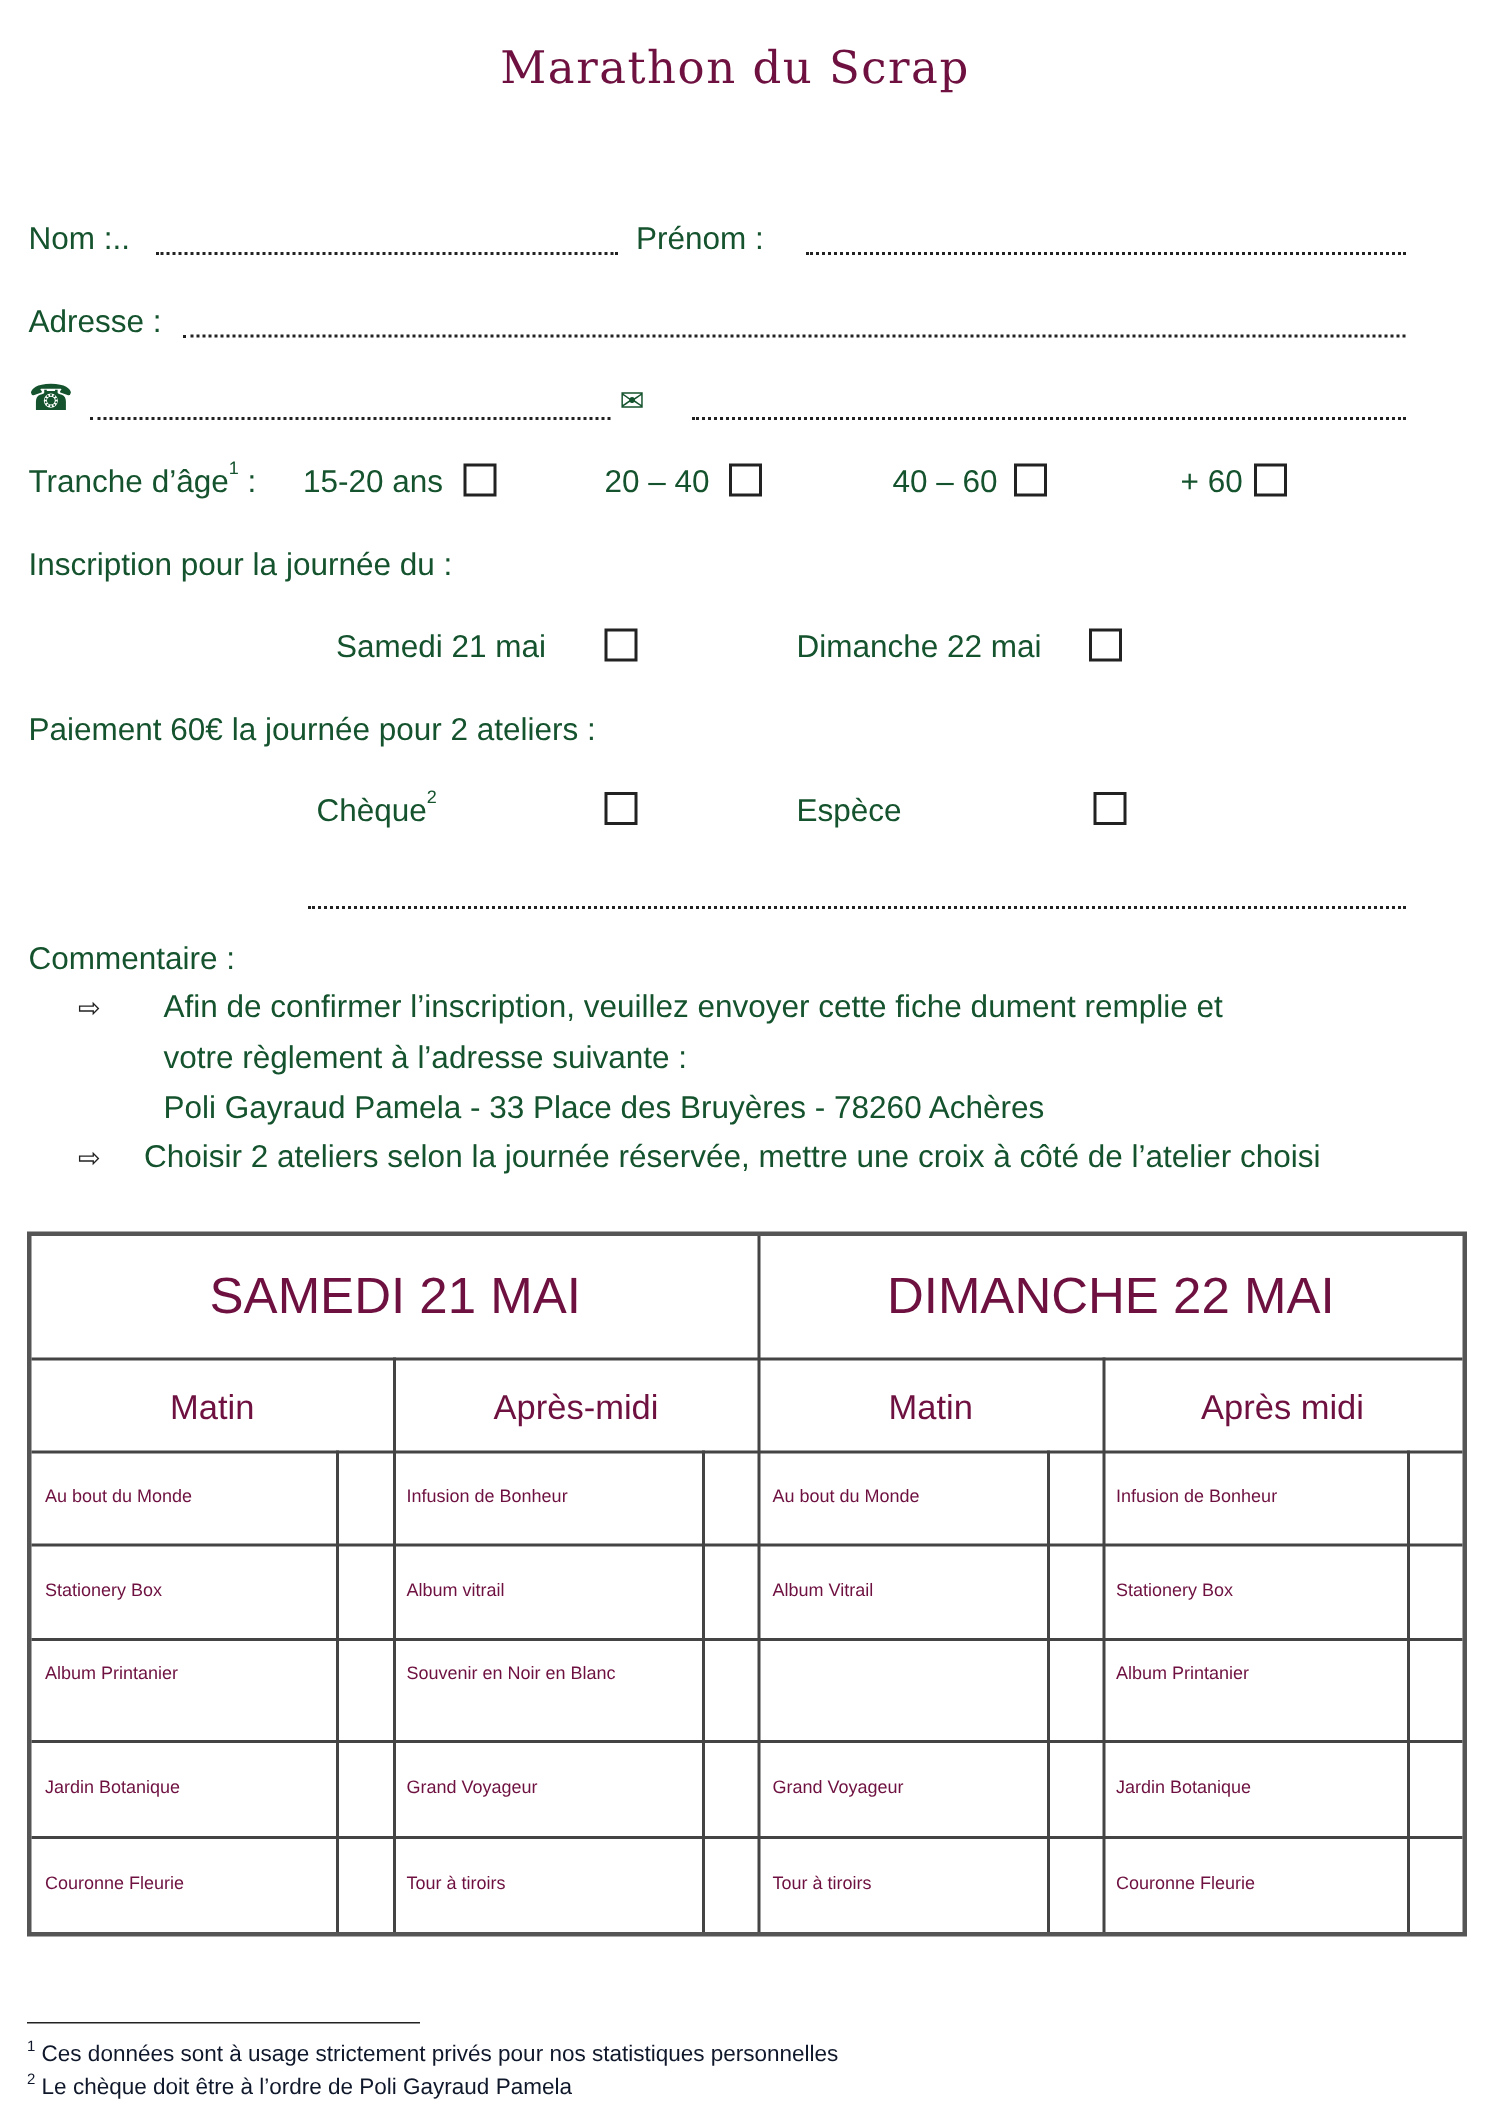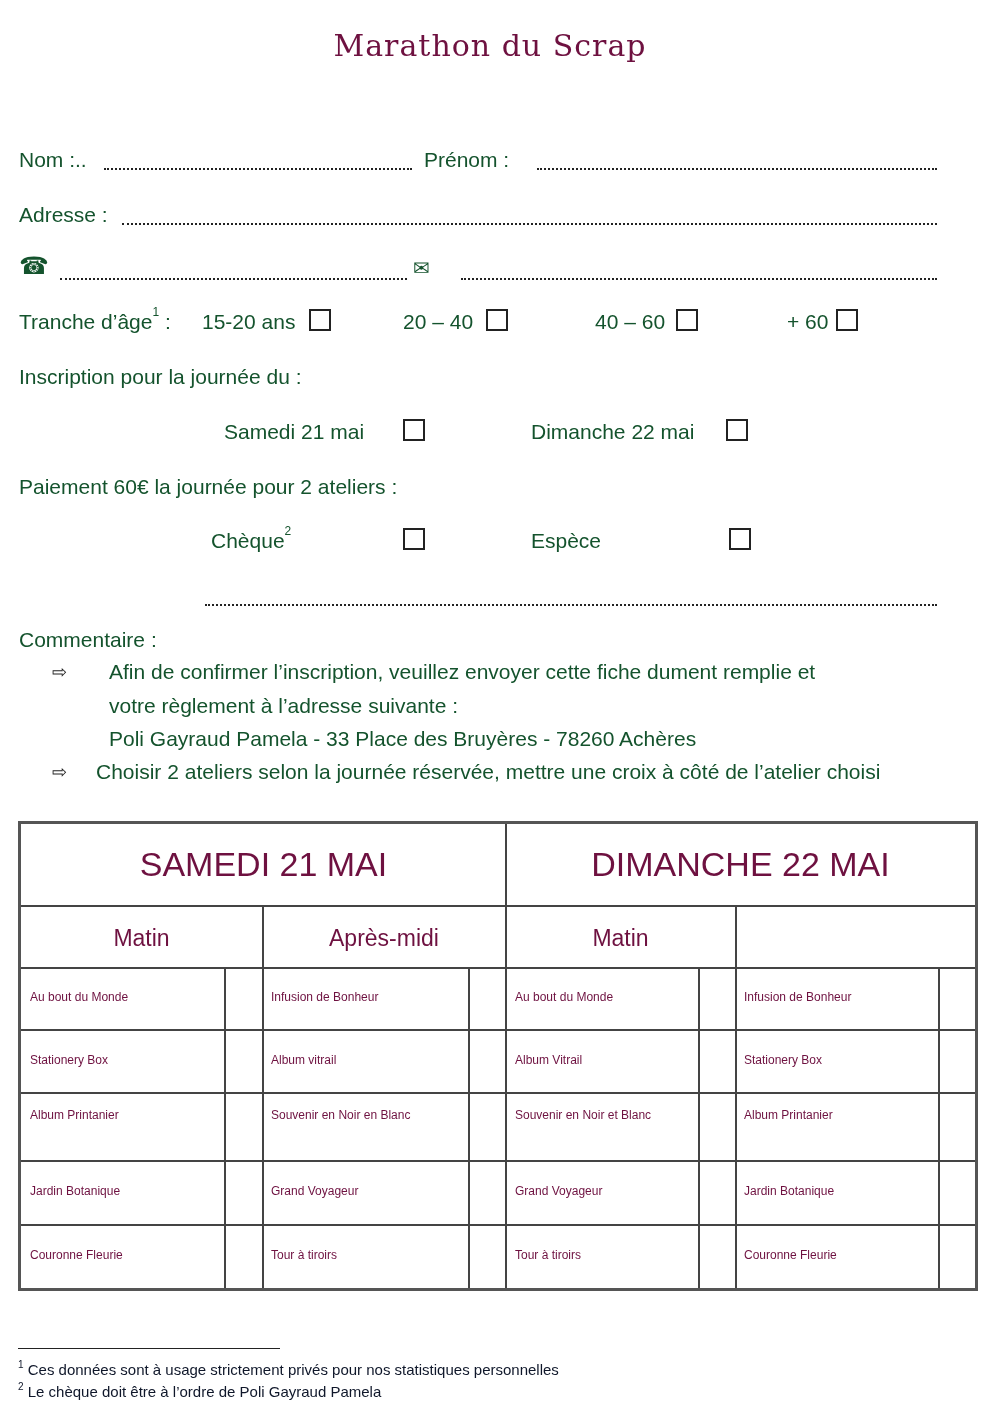--- a/index.html
+++ b/index.html
@@ -111,26 +111,26 @@
     <div class="cell act" style="left:250px;top:356px;width:194px;">Grand Voyageur</div>
     <div class="cell" style="left:449px;top:338px;width:35px;height:62px;cursor:pointer;"></div>
     <div class="cell act" style="left:250px;top:420px;width:194px;">Tour à tiroirs</div>
     <div class="cell" style="left:449px;top:402px;width:35px;height:62px;cursor:pointer;"></div>
     <div class="cell dayhead" style="left:485px;top:0;width:469px;height:81px;line-height:81px;">DIMANCHE 22 MAI</div>
     <div class="cell slothead" style="left:485px;top:81px;width:229px;height:62px;line-height:66px;">Matin</div>
     <div class="cell act" style="left:494px;top:162px;width:180px;">Au bout du Monde</div>
     <div class="cell" style="left:679px;top:145px;width:35px;height:60px;cursor:pointer;"></div>
     <div class="cell act" style="left:494px;top:225px;width:180px;">Album Vitrail</div>
     <div class="cell" style="left:679px;top:207px;width:35px;height:61px;cursor:pointer;"></div>
-    <div class="cell act" style="left:494px;top:280px;width:180px;">Souvenir en Noir et Blanc</div>
     <div class="cell" style="left:679px;top:270px;width:35px;height:66px;cursor:pointer;"></div>
     <div class="cell act" style="left:494px;top:356px;width:180px;">Grand Voyageur</div>
     <div class="cell" style="left:679px;top:338px;width:35px;height:62px;cursor:pointer;"></div>
     <div class="cell act" style="left:494px;top:420px;width:180px;">Tour à tiroirs</div>
     <div class="cell" style="left:679px;top:402px;width:35px;height:62px;cursor:pointer;"></div>
+    <div class="cell slothead" style="left:714px;top:81px;width:240px;height:62px;line-height:66px;">Après midi</div>
     <div class="cell act" style="left:723px;top:162px;width:191px;">Infusion de Bonheur</div>
     <div class="cell" style="left:919px;top:145px;width:35px;height:60px;cursor:pointer;"></div>
     <div class="cell act" style="left:723px;top:225px;width:191px;">Stationery Box</div>
     <div class="cell" style="left:919px;top:207px;width:35px;height:61px;cursor:pointer;"></div>
     <div class="cell act" style="left:723px;top:280px;width:191px;">Album Printanier</div>
     <div class="cell" style="left:919px;top:270px;width:35px;height:66px;cursor:pointer;"></div>
     <div class="cell act" style="left:723px;top:356px;width:191px;">Jardin Botanique</div>
     <div class="cell" style="left:919px;top:338px;width:35px;height:62px;cursor:pointer;"></div>
     <div class="cell act" style="left:723px;top:420px;width:191px;">Couronne Fleurie</div>
     <div class="cell" style="left:919px;top:402px;width:35px;height:62px;cursor:pointer;"></div>

